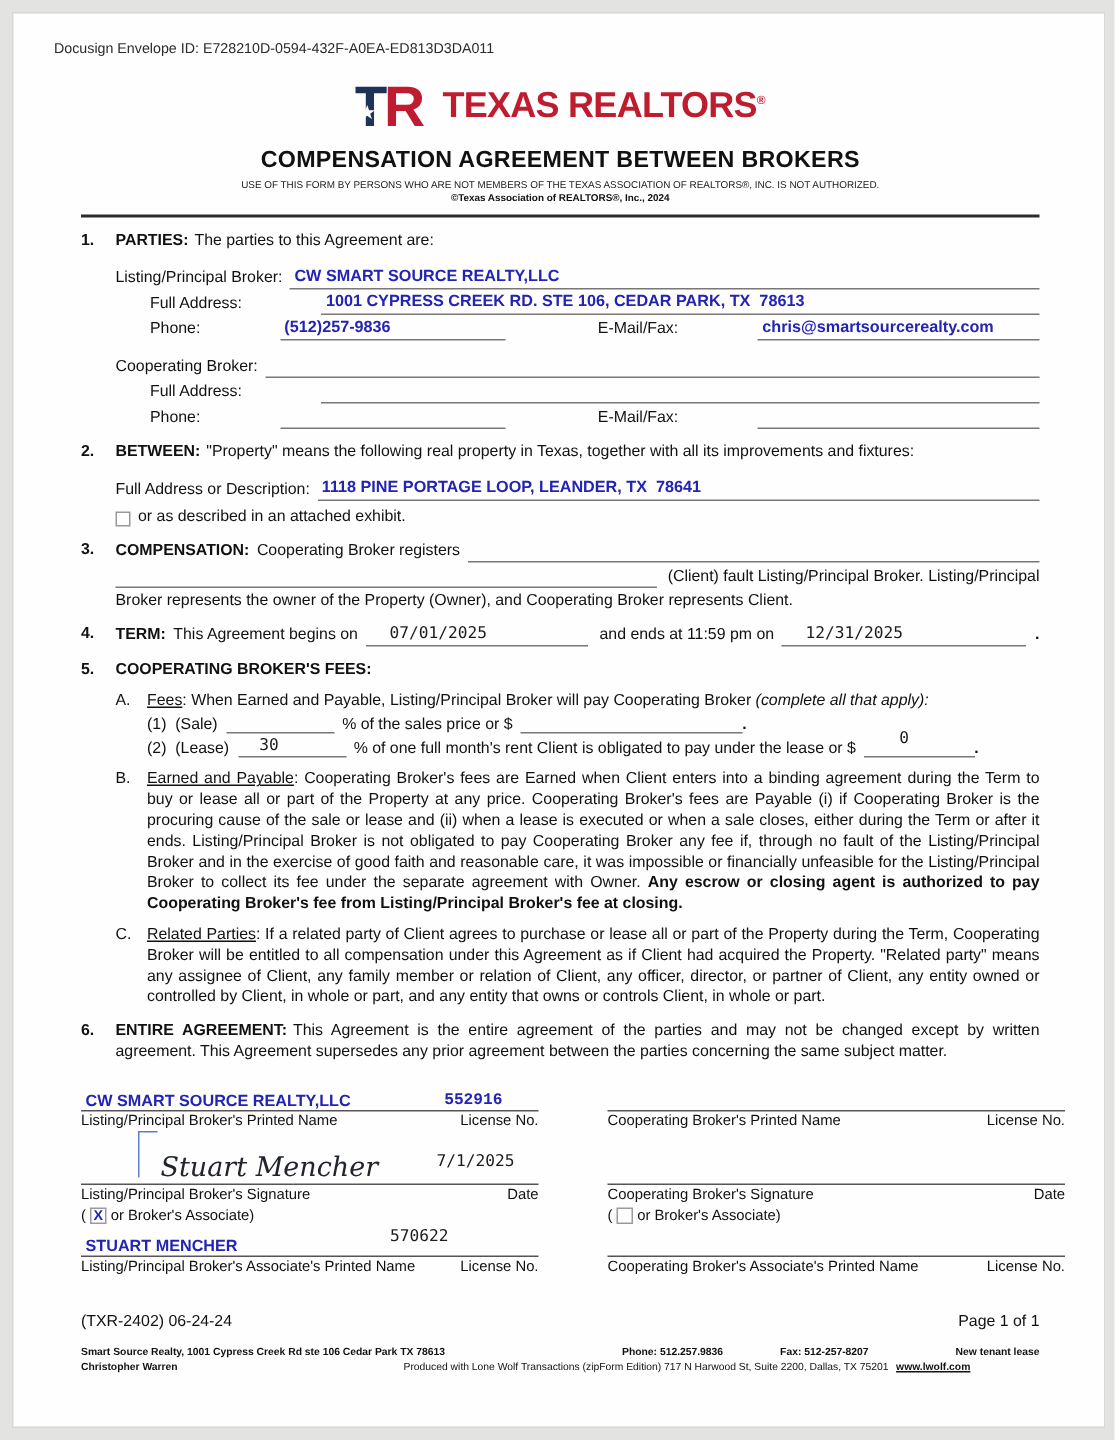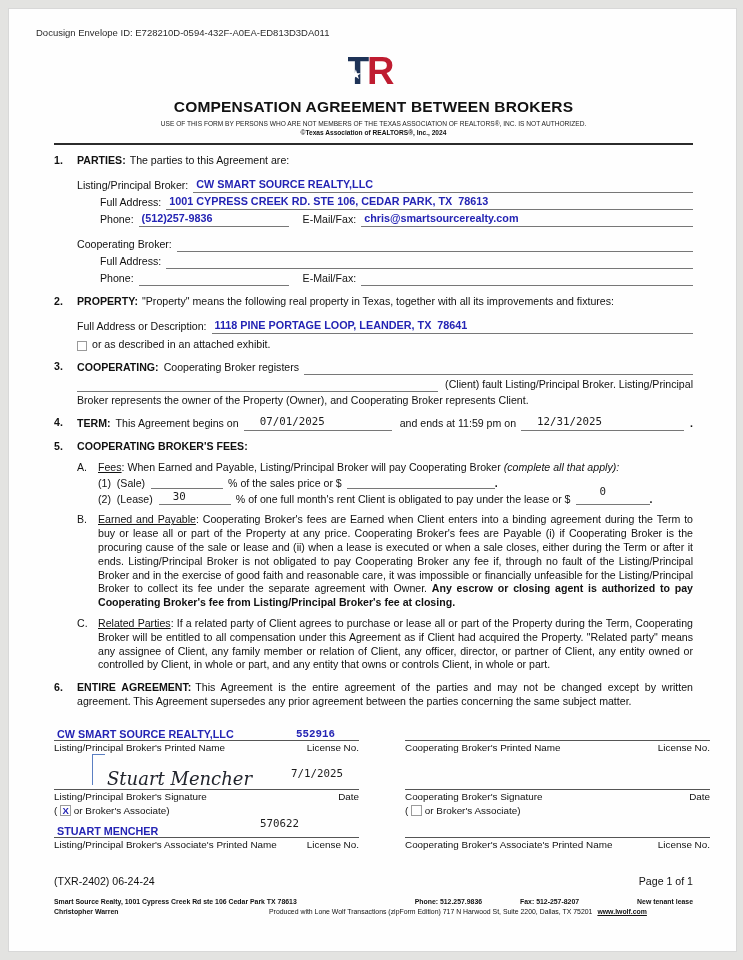--- a/index.html
+++ b/index.html
@@ -36,21 +36,21 @@
   .sec .num { width:23px; flex:none; font-weight:bold; }
   .sec .sbody { flex:1; min-width:0; }
   .b { font-weight:bold; }
   .i { font-style:italic; }
   .ul { text-decoration:underline; }
   .just { text-align:justify; }
   .h-gap { margin-right:4px; }
 
   .fline { display:flex; align-items:flex-end; margin-top:2.5px; line-height:14.5px; }
   .fline .lbl { flex:none; margin-right:5px; }
-  .ind { margin-left:23px; }
+  .ind { margin-left:23px;gap:48px; }
   .bl { display:inline-flex; align-items:flex-end; border-bottom:1px solid #777; height:13.5px; flex:none; }
   .grow { flex:1; min-width:0; }
   .filled { color:#2424b4; font-weight:bold; font-size:10.8px; white-space:pre-wrap; padding:0 0 0 3px; }
   .mono { font-family:"DejaVu Sans Mono", monospace; font-size:10.8px; color:#1c1c1c; white-space:pre; }
   .cb { display:inline-block; width:10px; height:10px; border:1px solid #999; background:#fff; flex:none; vertical-align:-1px; margin-right:5px; }
   .gap8 { height:8px; }
 
   .sub { display:flex; margin-top:7px; }
   .sub .ltr { width:21px; flex:none; }
   .sub .stext { flex:1; min-width:0; }
@@ -89,20 +89,21 @@
 <div class="page">
 
   <div class="envelope">Docusign Envelope ID: E728210D-0594-432F-A0EA-ED813D3DA011</div>
 
   <div class="logo-row">
     <svg width="52" height="34" viewBox="0 0 52 34">
       <text x="-2" y="30" font-family="Liberation Sans, sans-serif" font-size="38" font-weight="bold" fill="#1e3357">T</text>
       <text x="19" y="30" font-family="Liberation Sans, sans-serif" font-size="38" font-weight="bold" fill="#bf1c30">R</text>
       <text x="2" y="25" font-size="13" fill="#ffffff">★</text>
     </svg>
+    <span class="wordmark"><span>TEXAS REALTORS</span><sup>®</sup></span>
   </div>
 
   <div class="title">COMPENSATION AGREEMENT BETWEEN BROKERS</div>
   <div class="subtitle">USE OF THIS FORM BY PERSONS WHO ARE NOT MEMBERS OF THE TEXAS ASSOCIATION OF REALTORS®, INC. IS NOT AUTHORIZED.</div>
   <div class="copyright">©Texas Association of REALTORS®, Inc., 2024</div>
   <div class="hrule"></div>
 
   <div class="sec">
     <div class="num">1.</div>
     <div class="sbody">
@@ -144,40 +145,40 @@
         <span class="bl" style="width:150px"></span>
         <span class="lbl" style="margin-left:14px">E-Mail/Fax:</span>
         <span class="bl grow"></span>
       </div>
     </div>
   </div>
 
   <div class="sec">
     <div class="num">2.</div>
     <div class="sbody">
-      <div><span class="b h-gap">PROPERTY:</span><span>"Property" means the following real property in Texas, together with all its improvements and fixtures:</span></div>
+      <div><span class="b h-gap">BETWEEN:</span><span>"Property" means the following real property in Texas, together with all its improvements and fixtures:</span></div>
       <div class="gap8"></div>
       <div class="fline">
         <span class="lbl">Full Address or Description:</span>
         <span class="bl grow">
             <span class="filled">1118 PINE PORTAGE LOOP, LEANDER, TX  78641</span>
           </span>
       </div>
       <div class="fline" style="margin-top:3px">
         <span class="cb"></span>
         <span>or as described in an attached exhibit.</span>
       </div>
     </div>
   </div>
 
   <div class="sec">
     <div class="num">3.</div>
     <div class="sbody">
       <div class="fline" style="margin-top:0">
-        <span class="b lbl">COOPERATING:</span>
+        <span class="b lbl">COMPENSATION:</span>
         <span class="lbl">Cooperating Broker registers</span>
         <span class="bl grow"></span>
       </div>
       <div class="fline">
         <span class="bl grow"></span>
         <span class="lbl" style="margin-left:7px;margin-right:0">(Client) fault Listing/Principal Broker. Listing/Principal</span>
       </div>
       <div style="margin-top:2px">Broker represents the owner of the Property (Owner), and Cooperating Broker represents Client.</div>
     </div>
   </div>

